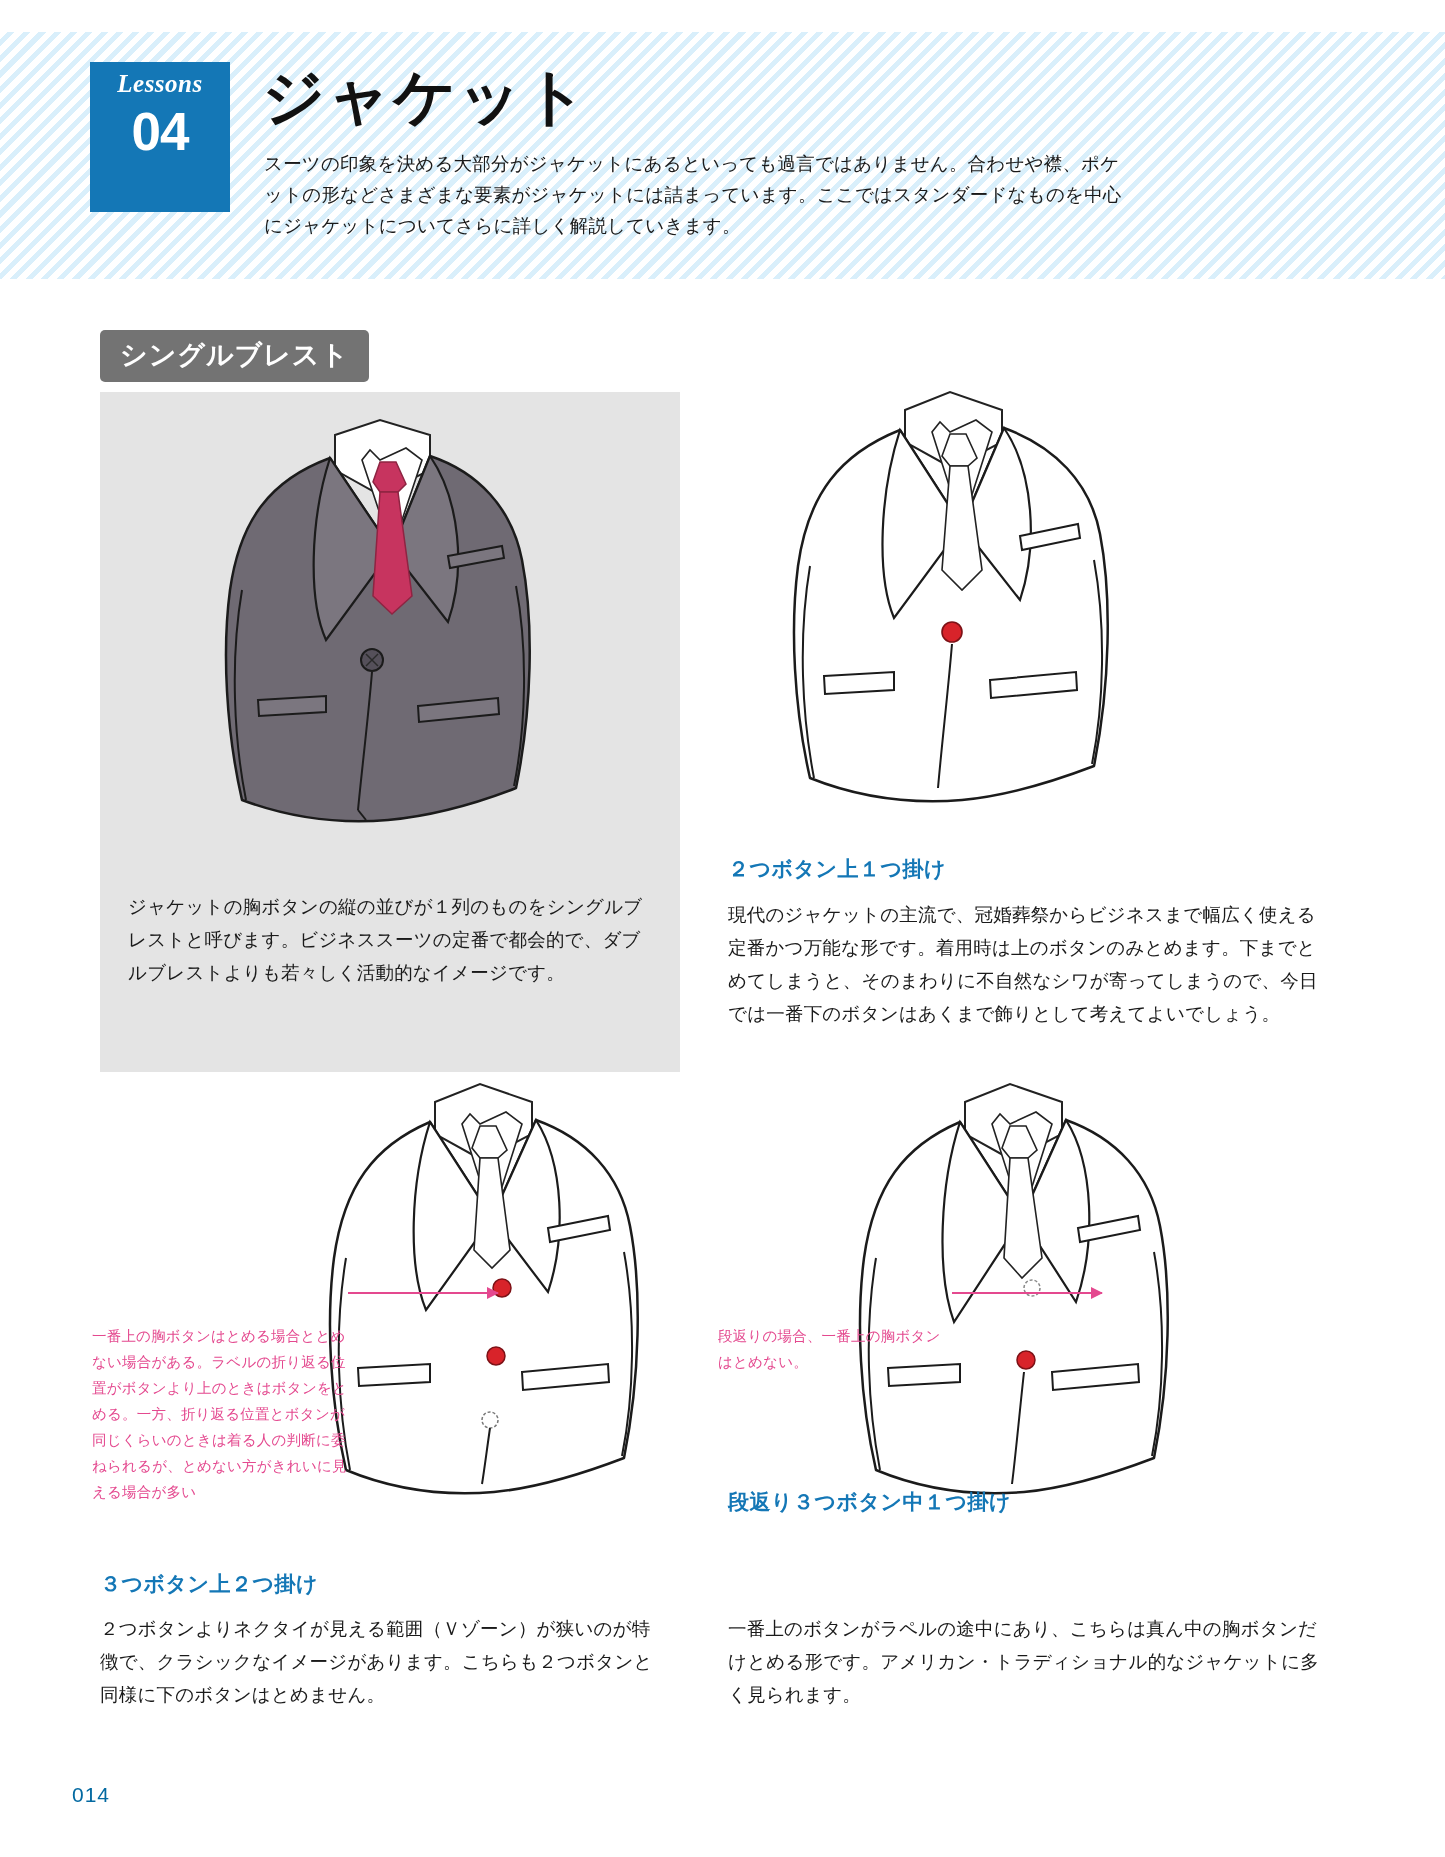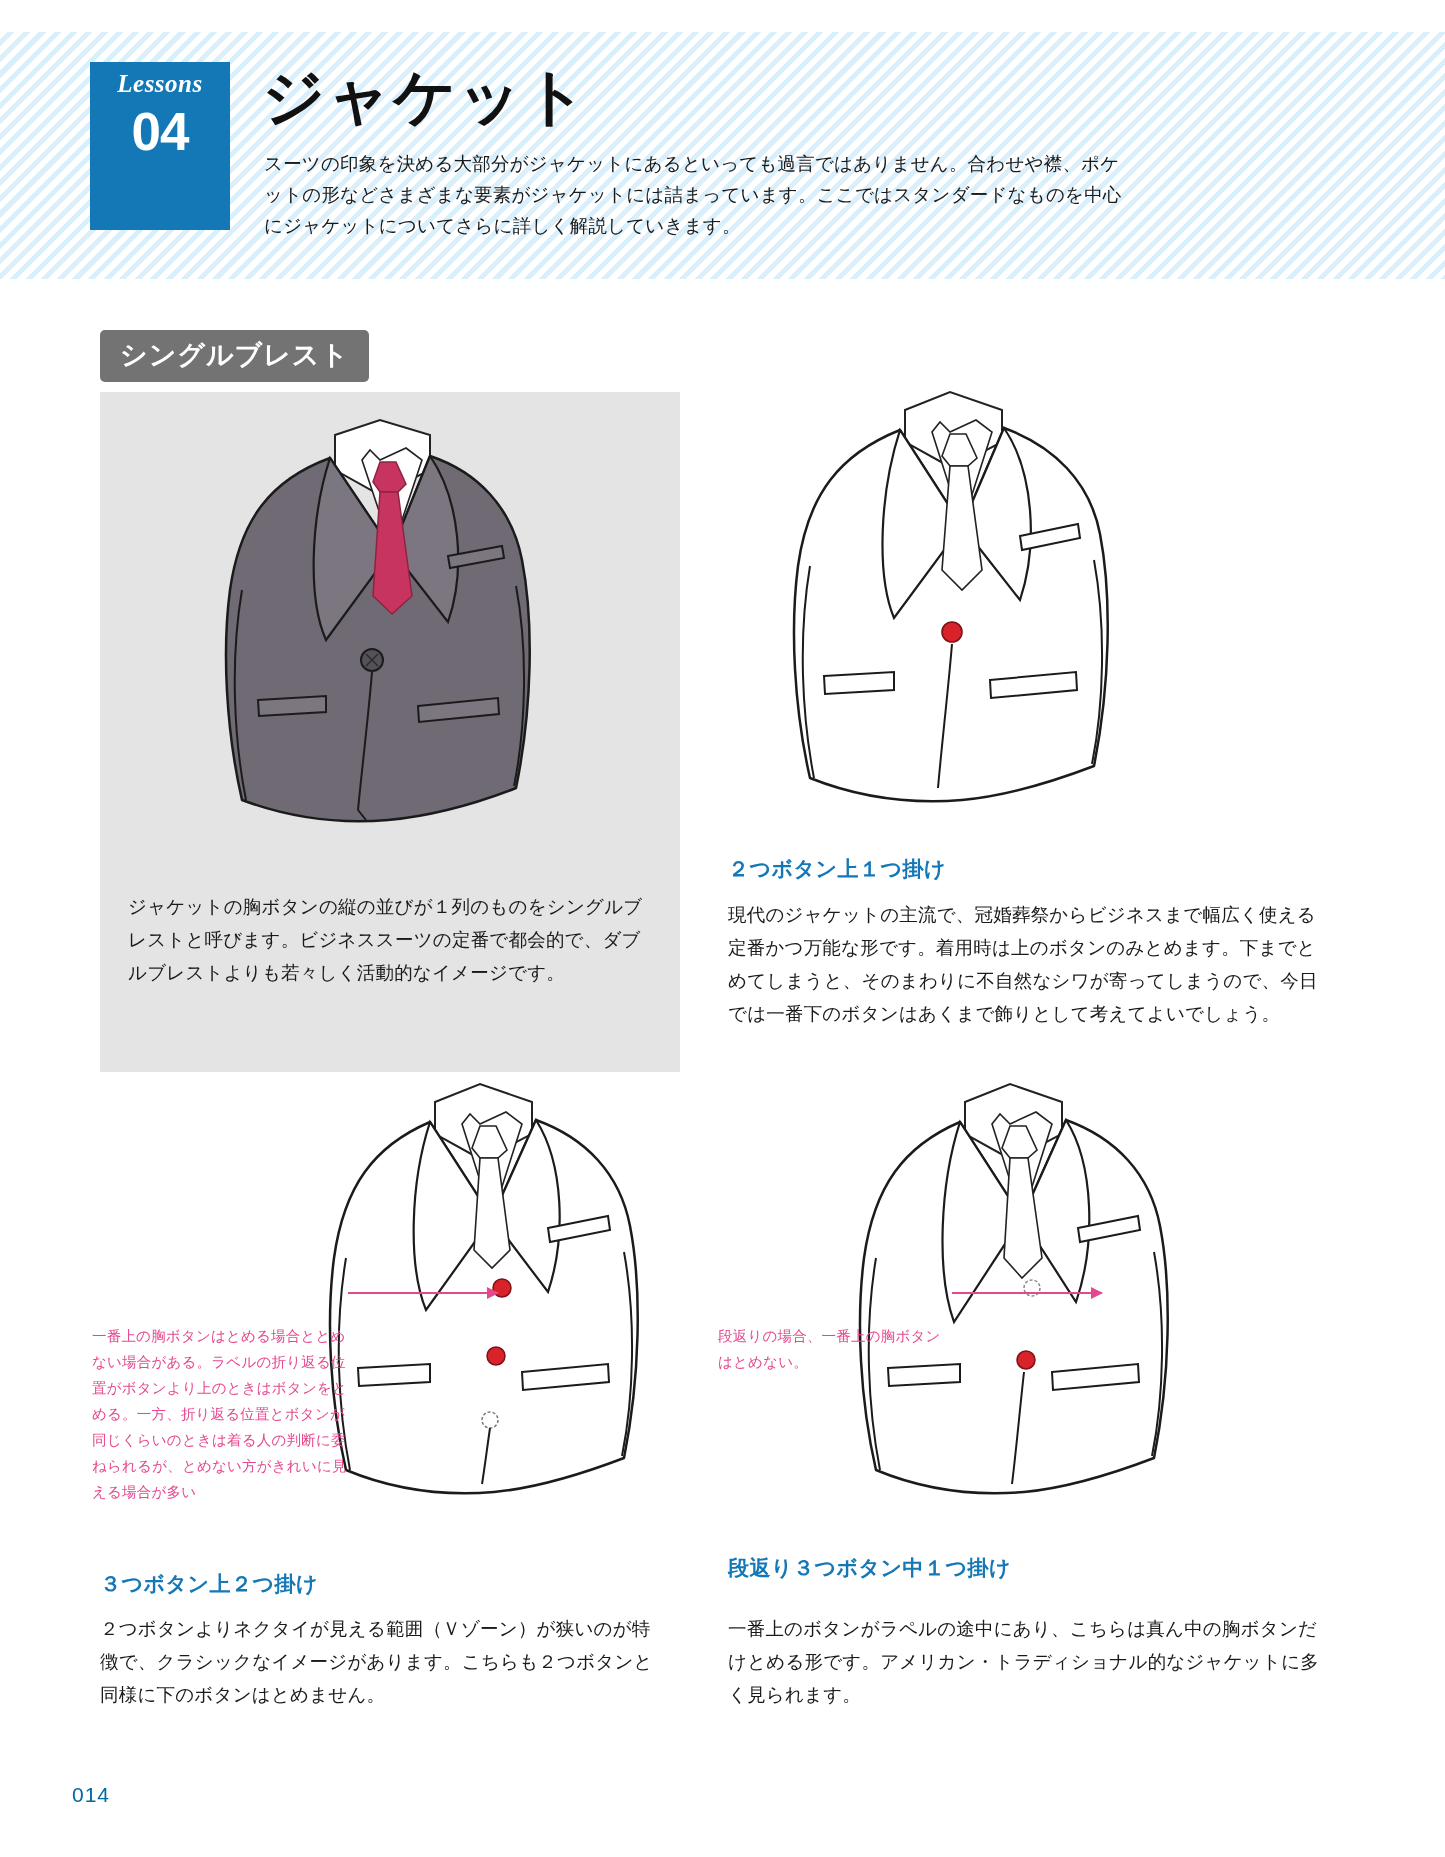--- a/index.html
+++ b/index.html
@@ -30,21 +30,21 @@
   }
   .header-band:after{
     content:"";
     position:absolute; left:0; right:0; bottom:0;
     height:3px; background:#ffffff;
   }
 
   .lesson-badge {
     position: absolute;
     left: 90px; top: 62px;
-    width: 140px; height: 168px;
+    width: 140px; height: 150px;
     background: #1477b6;
     color: #ffffff;
     text-align: center;
     box-sizing: border-box;
     padding-top: 8px;
   }
   .lesson-badge .lbl {
     font-size: 25px;
     letter-spacing: 0.5px;
     font-family: "Liberation Serif", serif;
@@ -120,21 +120,21 @@
     line-height: 33px;
     letter-spacing: 0.2px;
   }
 
   #head-2btn { left: 728px; top: 855px; }
   #text-2btn { left: 728px; top: 898px; width: 600px; }
 
   #head-3btn { left: 100px; top: 1570px; }
   #text-3btn { left: 100px; top: 1612px; width: 560px; }
 
-  #head-dan { left: 728px; top: 1554px; text-align: center; }
+  #head-dan { left: 728px; top: 1488px; text-align: center; }
   #text-dan { left: 728px; top: 1612px; width: 600px; }
 
   
   .pink-note {
     position: absolute;
     color: #e4498f;
     font-size: 14.5px;
     line-height: 26px;
     letter-spacing: 0.2px;
     margin-top: 40px;

